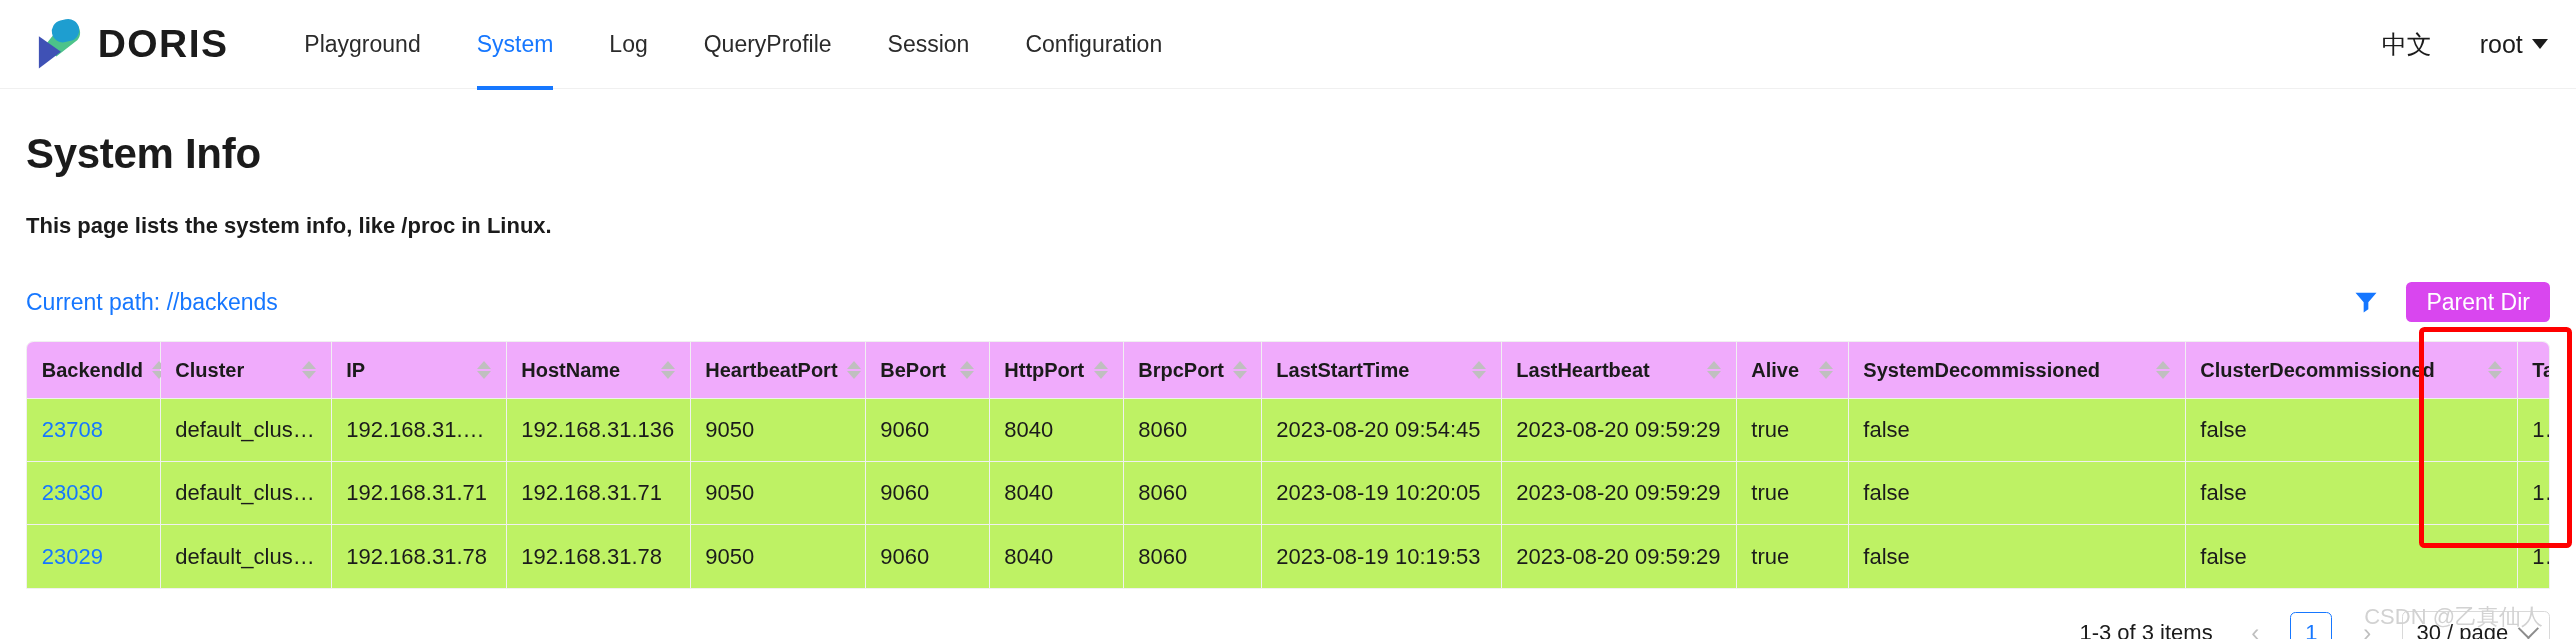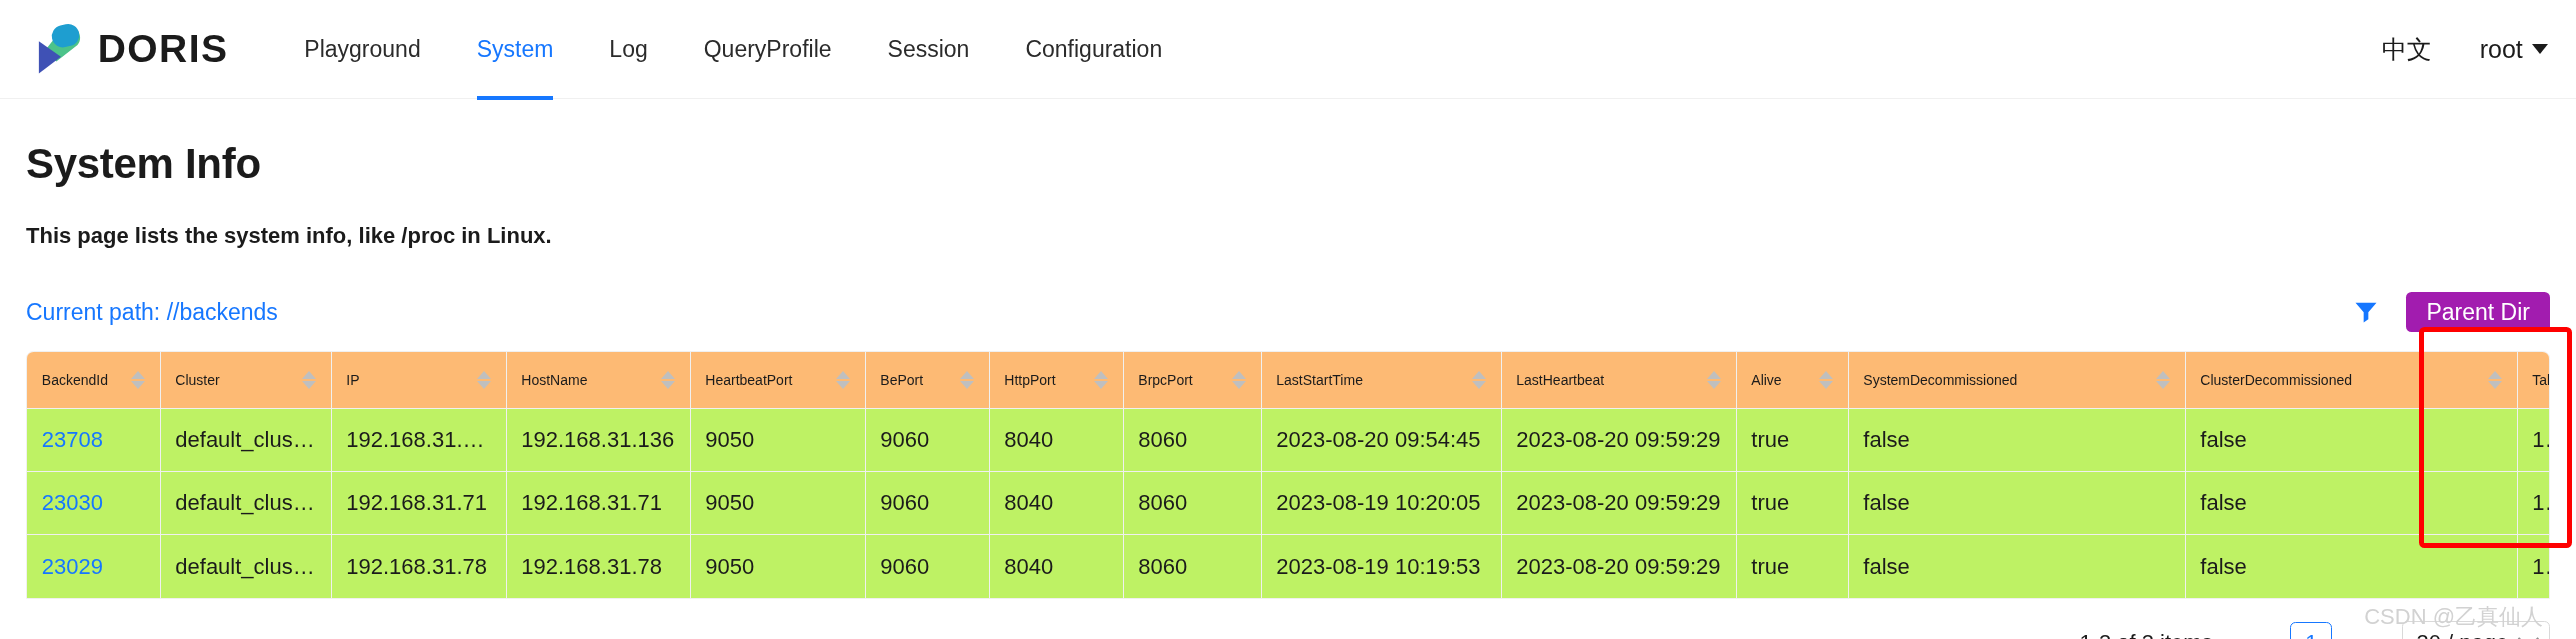--- a/index.html
+++ b/index.html
@@ -6,21 +6,21 @@
   html, body {
     margin: 0; padding: 0;
     background: #ffffff;
     font-family: "Liberation Sans", sans-serif;
     color: #262626;
   }
   body { width: 2576px; height: 640px; overflow: hidden; position: relative; }
 
   
   .navbar {
-    height: 99px;
+    height: 89px;
     border-bottom: 1.8px solid #f0f0f0;
     display: flex; 
     padding: 0 28px 0 26px;
     position: relative;
   }
   .brand { display: flex; align-items: center; gap: 14.8px; margin-right: 48px; }
   .logo-mark { width: 57px; height: 57px; position: relative; flex: none; }
   .brand-name {
     font-size: 39px; font-weight: bold; letter-spacing: 1.4px; color: #1b1b1b;
   }
@@ -54,30 +54,30 @@
   }
   .page-desc { font-size: 22px; font-weight: bold; color: #1b1b1b; margin-top: 35px; }
 
   .pathbar {
     display: flex; align-items: center; margin-top: 39px; height: 48px;
   }
   .current-path { font-size: 23px; color: #1677ff; cursor: pointer; }
   .path-actions { margin-left: auto; display: flex; align-items: center; gap: 26px; }
   .filter-icon { width: 28px; height: 28px; cursor: pointer; display: block; }
   .btn-primary {
-    background: #a21caf; color: #fff; border: none; border-radius: 5.5px;
+    background: #d946ef; color: #fff; border: none; border-radius: 5.5px;
     font-size: 23px; font-family: inherit; padding: 7px 20px; cursor: pointer;
     line-height: 1.15;
   }
 
   
   .table-wrap { margin-top: 14.8px; border: 1.8px solid #f0f0f0; border-radius: 7.4px 7.4px 0 0; overflow: hidden; }
   table { border-collapse: collapse; width: 100%; table-layout: fixed; }
   thead th {
-    background: #fdba74; font-size: 14px; font-weight: normal; color: #1b1b1b;
+    background: #f0abfc; font-size: 20px; font-weight: bold; color: #1b1b1b;
     text-align: left; padding: 13px 14.8px; height: 57px;
     border-right: 1.8px solid #f0f0f0; border-bottom: 1.8px solid #f0f0f0;
     white-space: nowrap; position: relative; cursor: pointer;
   }
   thead th:last-child { border-right: none; }
   .th-inner { display: flex; align-items: center; justify-content: space-between; gap: 9.2px; }
   .sorter { display: inline-flex; flex-direction: column; gap: 2.8px; flex: none; }
   .sorter i {
     display: block; width: 0; height: 0;
     border-left: 7.4px solid transparent; border-right: 7.4px solid transparent;

